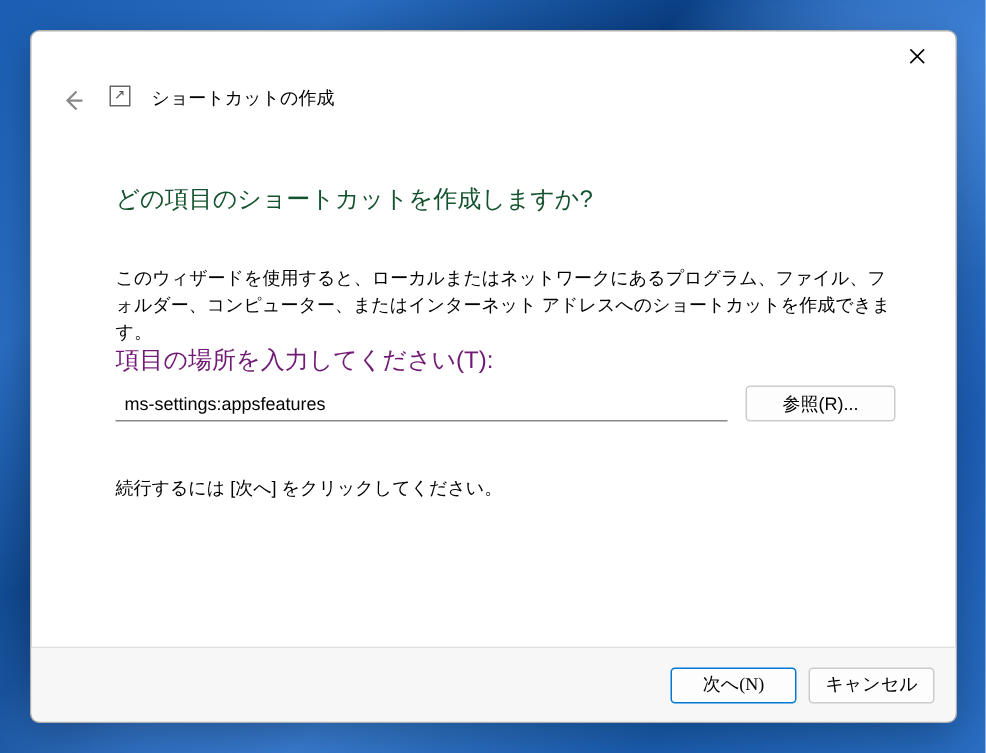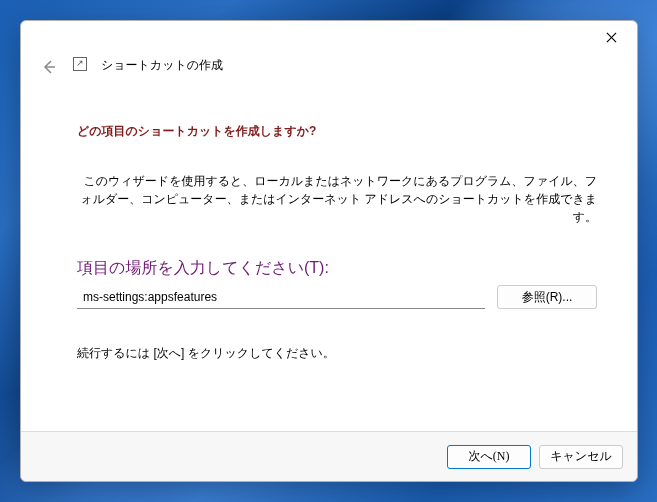--- a/index.html
+++ b/index.html
@@ -110,32 +110,30 @@
       font-size: 12px;
       color: #000;
     }
     
     .dialog-body {
       flex: 1;
       padding: 38px 40px 20px 56px;
     }
     
     .main-heading {
-      font-size: 12px;
-      color: #7f1d1d;
-      font-weight: bold;
+      font-size: 16px;
+      color: #14532d;
+      font-weight: normal;
       margin-bottom: 32px;
     }
     
     .description {
       font-size: 12px;
       color: #000;
       line-height: 1.5;
-      margin-bottom: 32px;
-      text-align: right;
     }
     
     .field-label {
       font-size: 16px;
       color: #701a75;
       margin-bottom: 6px;
     }
     
     .input-row {
       display: flex;

